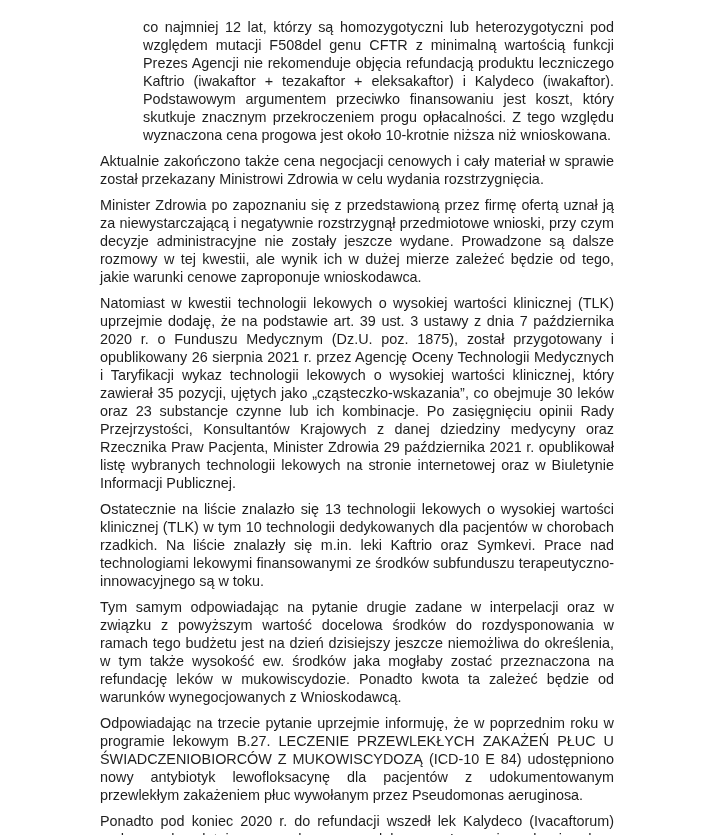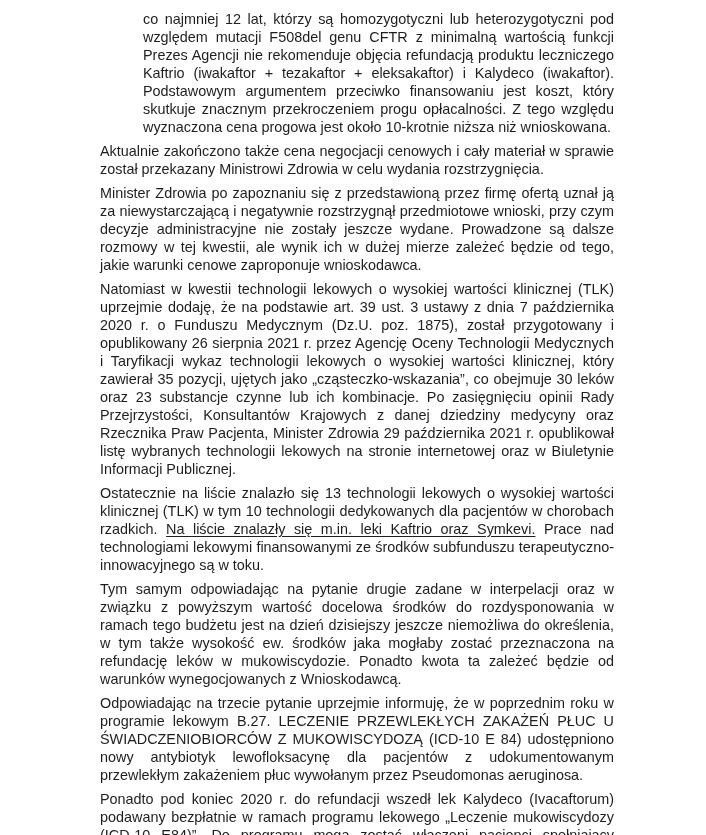--- a/index.html
+++ b/index.html
@@ -17,26 +17,26 @@
     width: 514px;
     font-family: "Liberation Sans", sans-serif;
     font-size: 14.4px;
     line-height: 18px;
     color: #1e1e1e;
     -webkit-font-smoothing: antialiased;
   }
   .para {
     text-align: justify;
     margin-bottom: 6px;
+    margin-top: 8px;
   }
   .para.indented {
     margin-left: 43px;
   }
   .underline {
-    text-decoration: underline;
     text-underline-offset: 2px;
   }
 </style>
 </head>
 <body>
 
 <div class="doc">
 
   <p class="para indented">co najmniej 12 lat, którzy są homozygotyczni lub heterozygotyczni pod względem mutacji F508del genu CFTR z minimalną wartością funkcji Prezes Agencji nie rekomenduje objęcia refundacją produktu leczniczego Kaftrio (iwakaftor + tezakaftor + eleksakaftor) i Kalydeco (iwakaftor). Podstawowym argumentem przeciwko finansowaniu jest koszt, który skutkuje znacznym przekroczeniem progu opłacalności. Z tego względu wyznaczona cena progowa jest około 10-krotnie niższa niż wnioskowana.</p>
 

